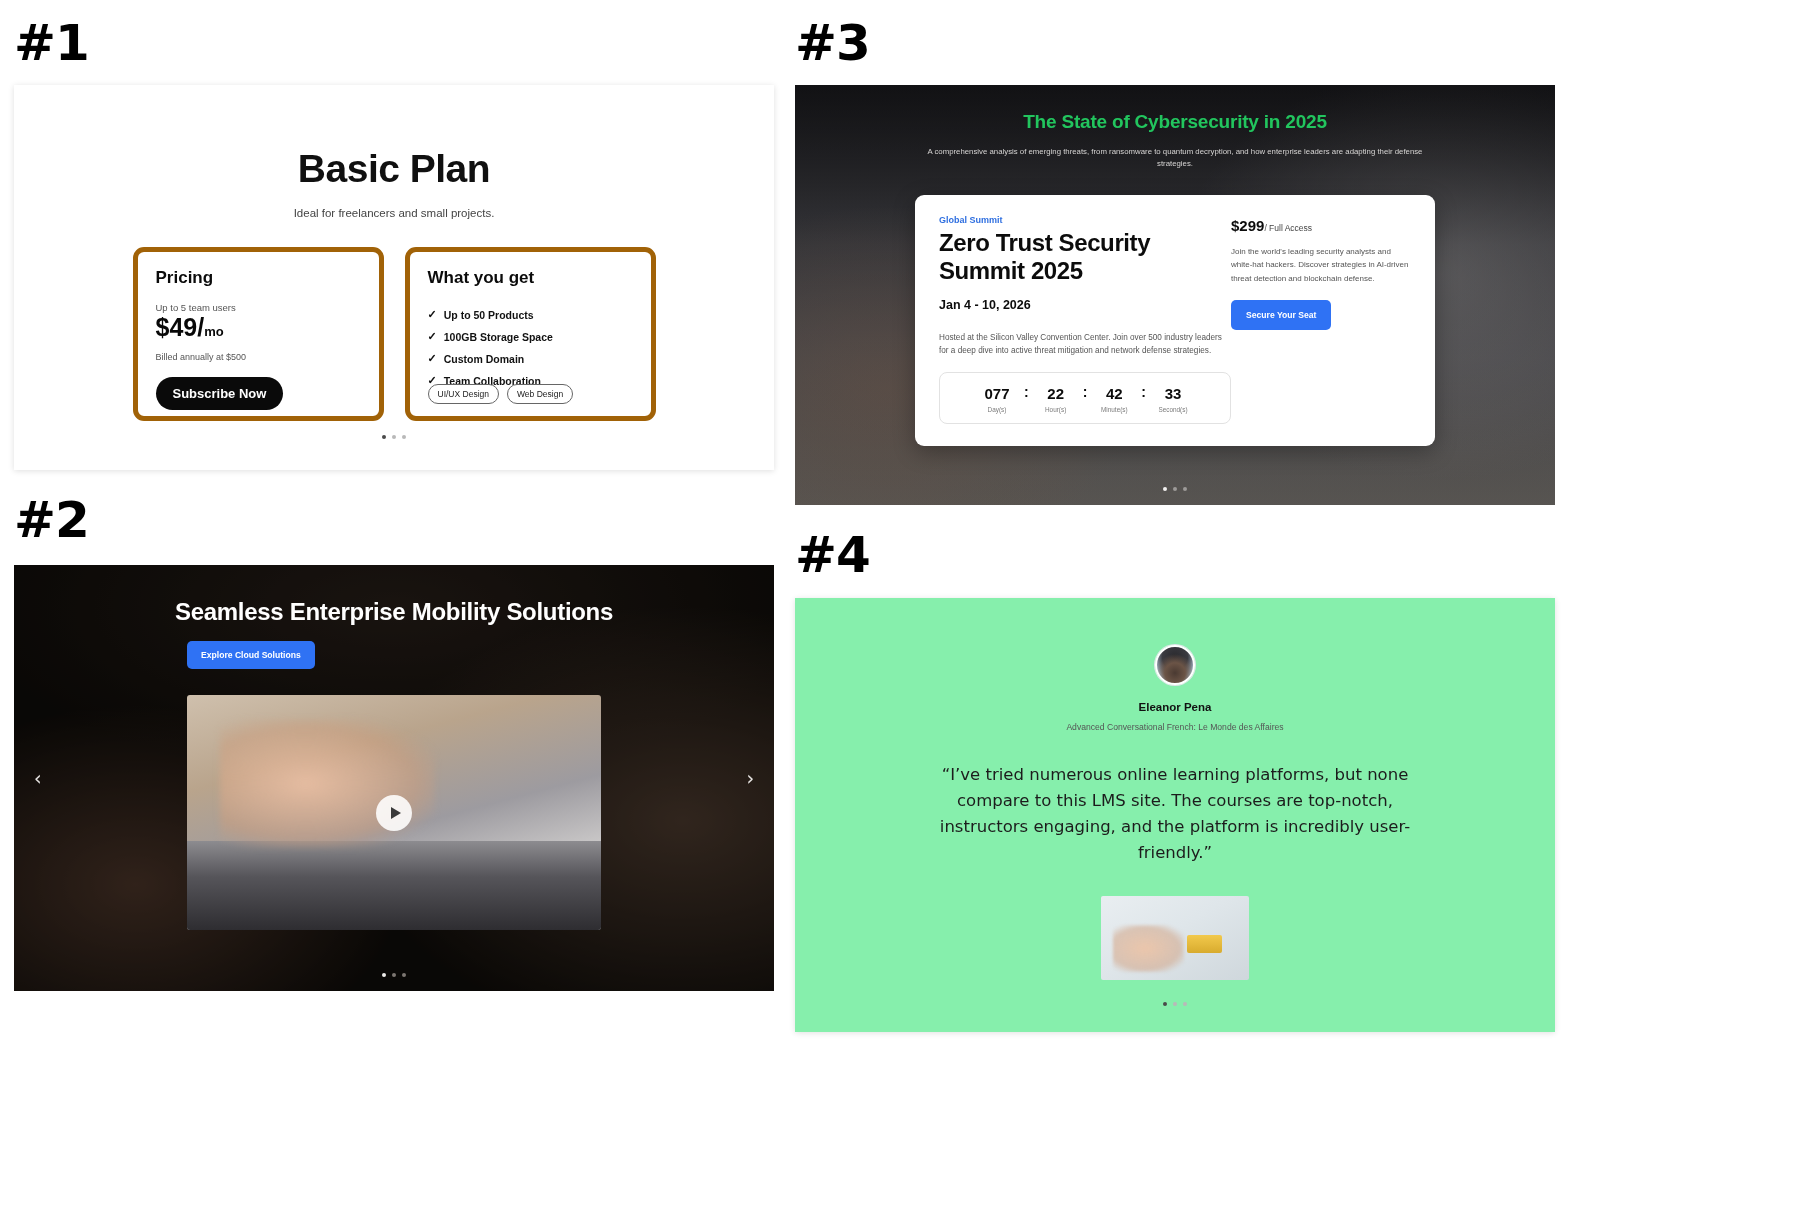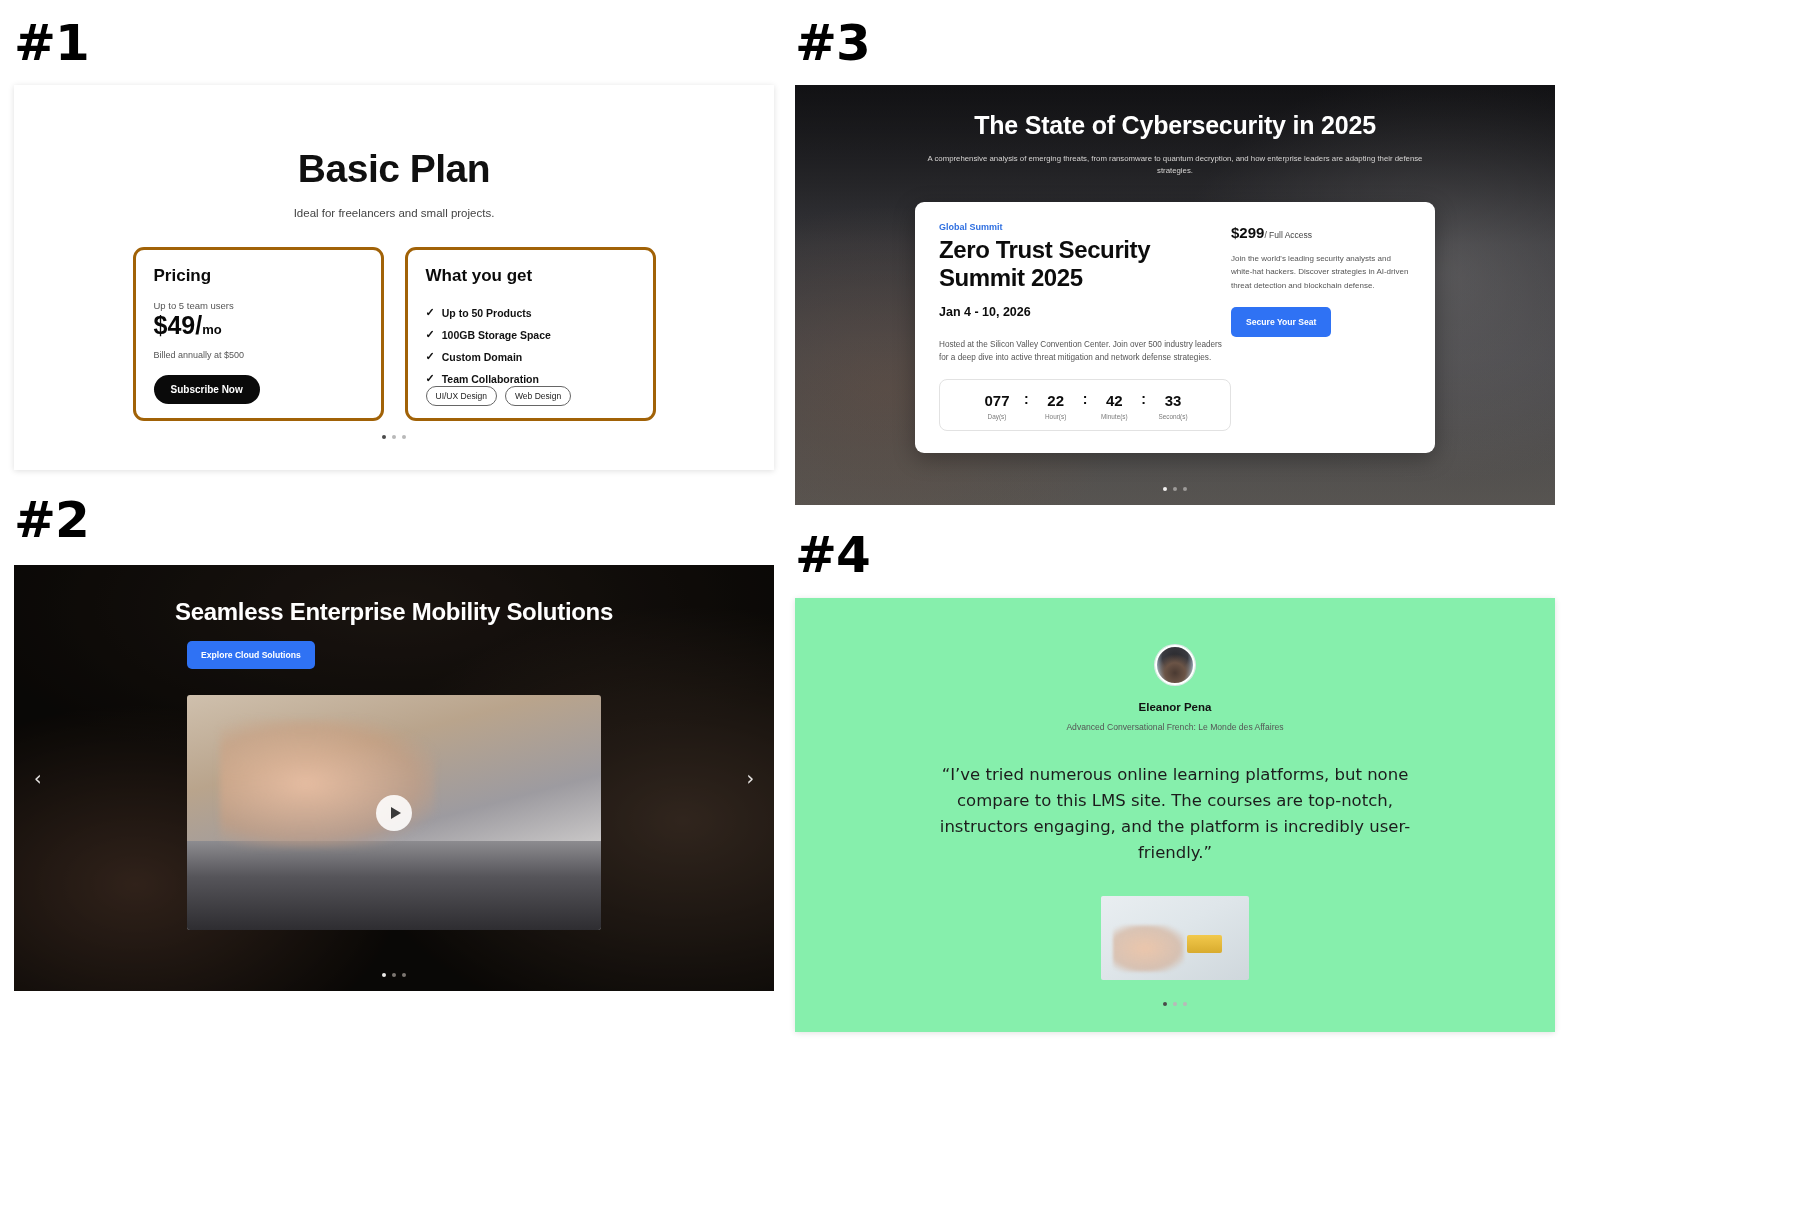--- a/index.html
+++ b/index.html
@@ -37,34 +37,34 @@
   .p1-sub {
     text-align: center; font-size: 11.5px;
     color: #444; margin-top: 16px;
   }
   .p1-cards {
     display: flex; gap: 21px;
     justify-content: center; margin-top: 28px;
   }
   .p1-card {
     width: 251px; height: 174px;
-    border: 3px solid #a16207;
+    border: 5px solid #a16207;
     border-radius: 11px;
     padding: 16px 18px;
     position: relative;
   }
   .p1-card h3 { font-size: 17px; font-weight: 700; color: #0b0b0b; }
   .p1-users { font-size: 9.5px; color: #555; margin-top: 14px; }
   .p1-price { font-size: 25px; font-weight: 700; color: #080808; }
   .p1-price .per { font-size: 13px; font-weight: 700; }
   .p1-billed { font-size: 9px; color: #555; margin-top: 10px; }
   .p1-btn {
     margin-top: 15px; display: inline-block;
     background: #0a0a0a; color: #fff;
-    font-size: 10px; font-weight: 600;
+    font-size: 13px; font-weight: 600;
     padding: 9px 17px; border-radius: 20px;
     border: none; cursor: pointer;
   }
   .p1-feat { margin-top: 20px; }
   .p1-feat li {
     list-style: none; font-size: 10.5px;
     font-weight: 700; color: #111;
     margin-bottom: 9px; display: flex; gap: 7px; align-items: center;
   }
   .p1-check { font-size: 11px; color: #111; }
@@ -168,21 +168,21 @@
       radial-gradient(ellipse 46% 60% at 12% 72%, rgba(120,98,84,0.7) 0%, rgba(45,40,38,0) 72%),
       radial-gradient(ellipse 50% 70% at 85% 45%, rgba(150,148,148,0.55) 0%, rgba(50,50,52,0) 70%),
       linear-gradient(180deg, #1b1b1e 0%, #3a3a3e 30%, #57565a 65%, #6a6763 100%);
   }
   .p3-bg::after {
     content: ""; position: absolute; inset: 0;
     background: linear-gradient(180deg, rgba(12,12,14,0.62) 0%, rgba(25,25,28,0.3) 38%, rgba(30,28,26,0.25) 100%);
   }
   .p3-inner { position: relative; z-index: 2; }
   .p3-title {
-    text-align: center; color: #ffffff; font-size: 25px;
+    text-align: center; color: #22c55e; font-size: 19px;
     font-weight: 700; padding-top: 26px; letter-spacing: -0.2px;
   }
   .p3-sub {
     margin: 13px auto 0; width: 496px; text-align: center;
     color: #d6d4d3; font-size: 7.8px; line-height: 1.6;
   }
   .p3-card {
     margin: 24px auto 0; width: 520px;
     background: #fff; border-radius: 9px;
     padding: 20px 24px 22px 24px;

